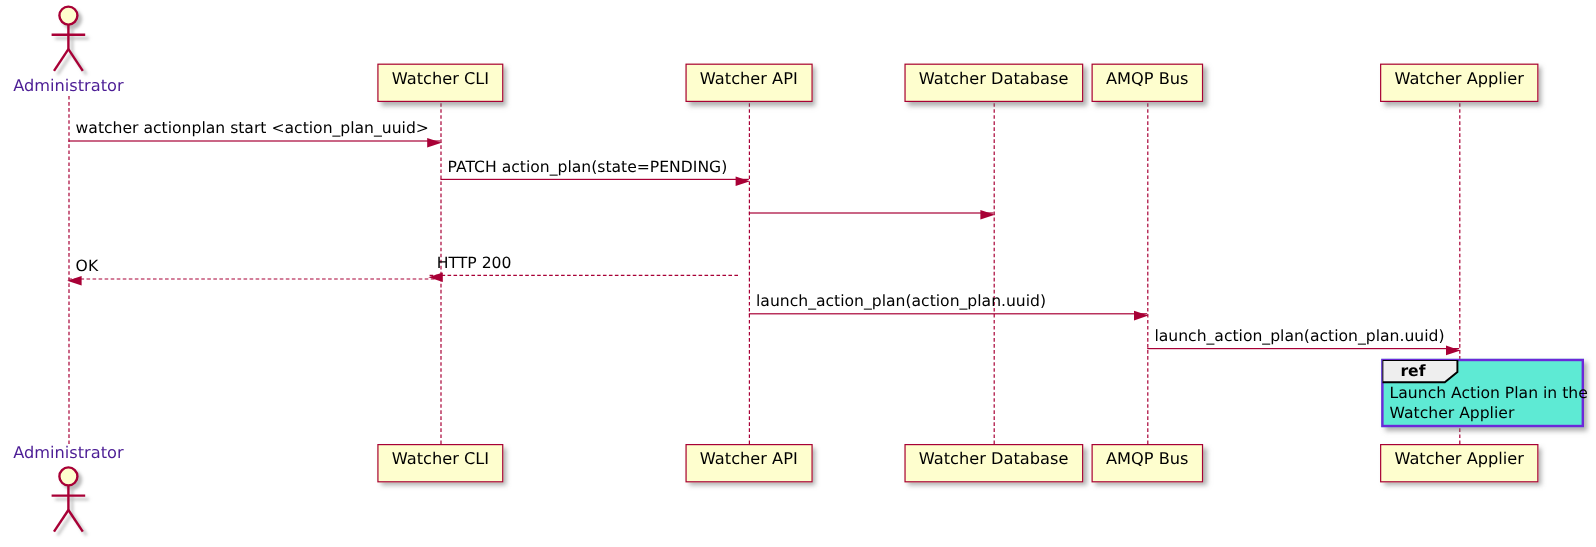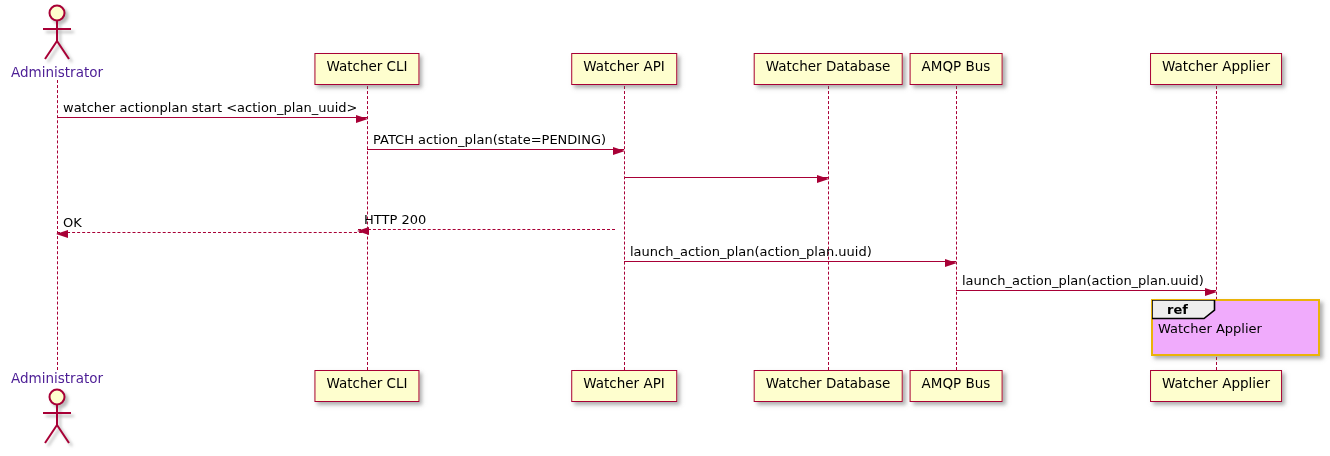--- a/index.html
+++ b/index.html
@@ -65,22 +65,22 @@
     position: absolute;
     width: 0; height: 0;
     bottom: -5px;
     border-top: 4.5px solid transparent;
     border-bottom: 4.5px solid transparent;
   }
   .arrow-right { right: -1px; border-left: 12px solid #A80036; }
   .arrow-left  { left: -1px;  border-right: 12px solid #A80036; }
   .ref {
     position: absolute;
-    background: #f0abfc;
-    border: 2px solid #eab308;
+    background: #5eead4;
+    border: 2px solid #6d28d9;
     box-shadow: 3px 3px 4px rgba(110,110,110,0.55);
     z-index: 3;
   }
   .ref-header-svg { position: absolute; top: -1px; left: -1px; }
   .ref-kw {
     position: absolute;
     top: 1px; left: 14px;
     font-size: 13px;
     font-weight: bold;
     color: #000;
@@ -162,20 +162,21 @@
     <div class="msg-line"></div>
     <div class="arrow arrow-right"></div>
   </div>
 
   <div class="ref" style="left:1151px; top:299px; width:169px; height:57px;">
     <svg class="ref-header-svg" width="64" height="20" viewBox="0 0 64 20">
       <polygon points="0,0 62.5,0 62.5,10 52,18.5 0,18.5" fill="#EEEEEE" stroke="#000000" stroke-width="1.6"></polygon>
     </svg>
     <div class="ref-kw">ref</div>
     <div class="ref-body">
+      <div>Launch Action Plan in the</div>
       <div>Watcher Applier</div>
     </div>
   </div>
 
   <div class="actor-label" style="left:57px; top:370px;">Administrator</div>
   <svg class="actor-figure" style="left:35px; top:387px;" width="44" height="60" viewBox="0 0 44 60">
     <circle cx="22" cy="10" r="7.5" fill="#FEFECE" stroke="#A80036" stroke-width="2"></circle>
     <line x1="22" y1="17.5" x2="22" y2="38" stroke="#A80036" stroke-width="2"></line>
     <line x1="8" y1="26" x2="36" y2="26" stroke="#A80036" stroke-width="2"></line>
     <line x1="22" y1="38" x2="10" y2="56" stroke="#A80036" stroke-width="2"></line>

